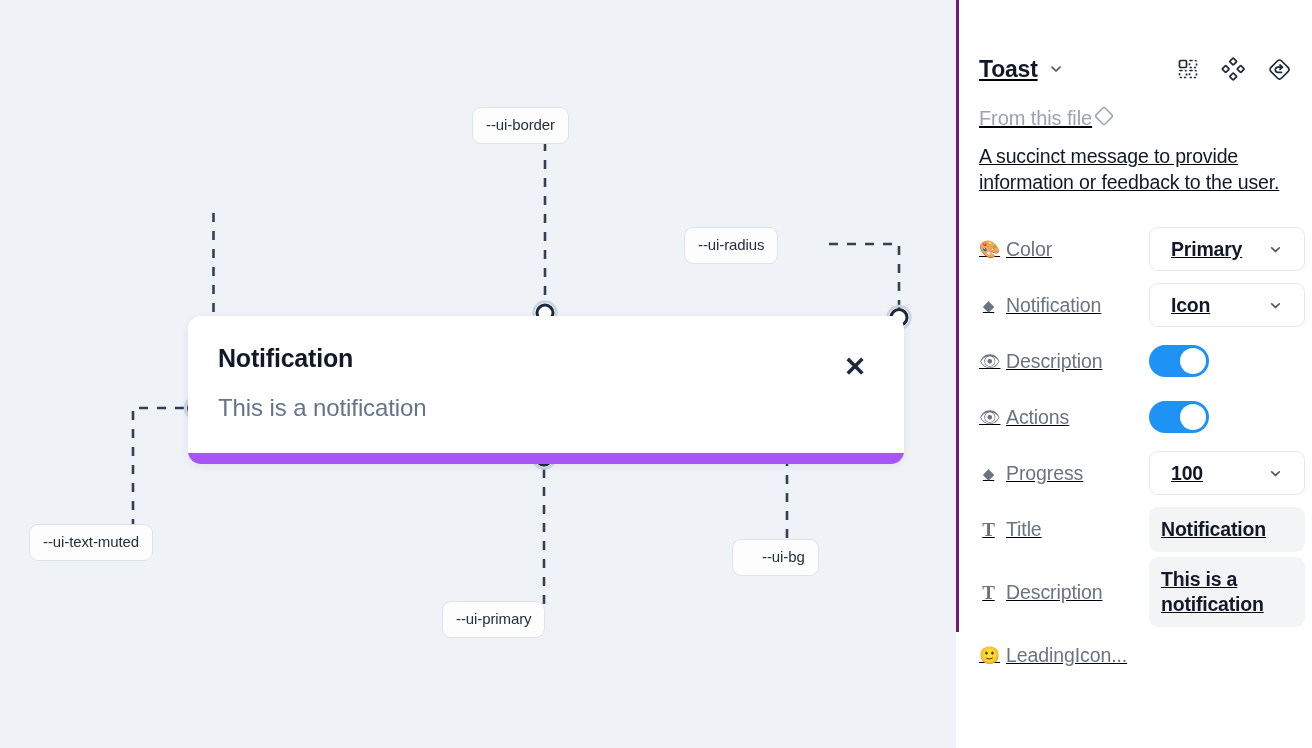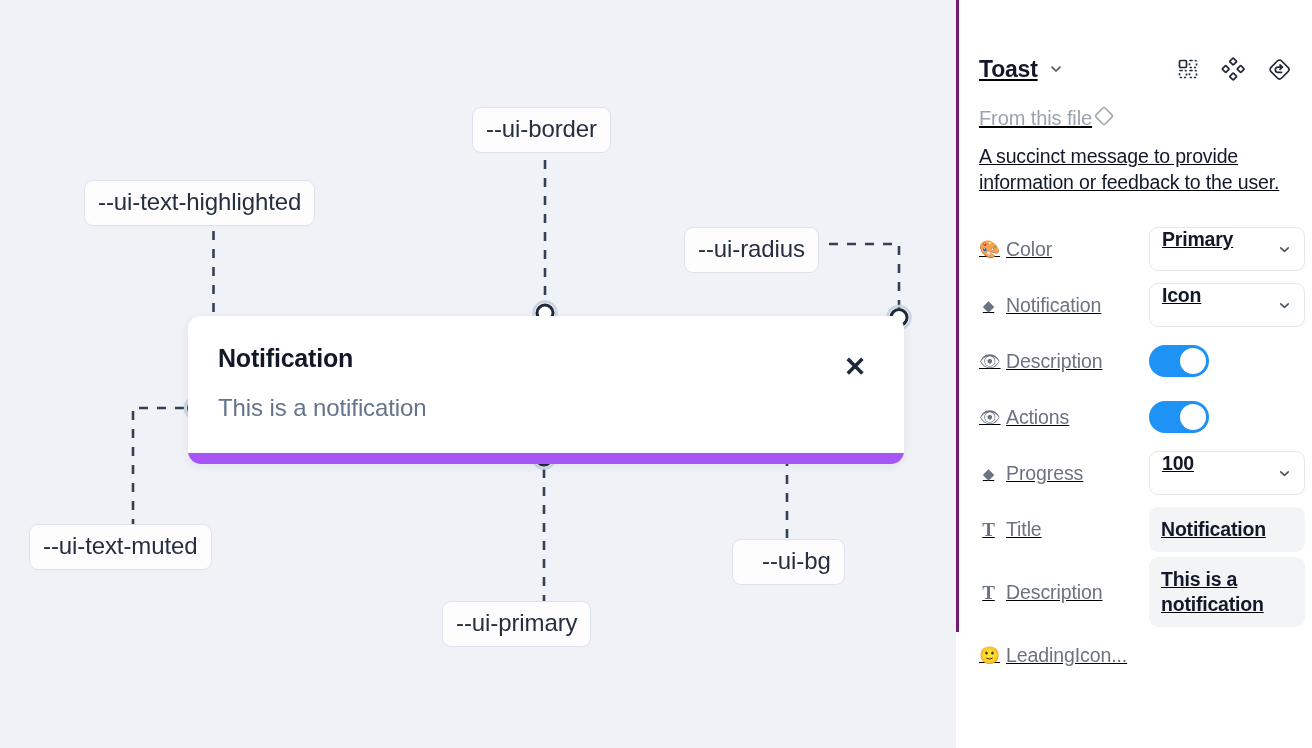--- a/index.html
+++ b/index.html
@@ -21,21 +21,21 @@
   }
   .canvas-svg { position: absolute; inset: 0; width: 956px; height: 748px; }
 
   
   .token-pill {
     position: absolute;
     background: #fdfdfe;
     border: 1.5px solid #dde3ed;
     border-radius: 9px;
     color: #252f3f;
-    font-size: 24px;
+    font-size: 15px;
     line-height: 1;
     padding: 9px 13px 11px;
     white-space: nowrap;
     letter-spacing: -0.1px;
   }
 
   
   .toast {
     position: absolute;
     left: 188px; top: 316px;
@@ -130,22 +130,22 @@
   .prop-icon { font-size: 17px; line-height: 1; width: 19px; display:inline-block; text-align:center; }
   .prop-icon.tglyph { font-family: "Liberation Serif", serif; font-weight: 700; color: #6b7280; font-size: 19px; }
   .prop-icon.diamond { color: #6b7280; font-size: 15px; }
   .prop-control { flex: 1; display: flex; justify-content: flex-start; }
 
   .select {
     width: 156px; height: 44px;
     background: #ffffff;
     border: 1px solid #e5e7eb;
     border-radius: 9px;
-    display: flex; 
-    padding: 0 12px;
+    display: flex; align-items: center;
+    padding: 0 21px;
     font-size: 19.5px; font-weight: 700; color: #111827;
     cursor: pointer;
     letter-spacing: -0.2px;
   }
   .select .sel-val { flex: 1; overflow: hidden; white-space: nowrap; }
   .select .sel-chev { color: #4b5563; display: flex; align-items: center; }
   .select .sel-diamond { margin-right: 7px; display: flex; align-items: center; }
 
   .textfield {
     width: 156px; min-height: 44px;
@@ -225,21 +225,20 @@
       </g>
     </svg>
 
     <div class="toast">
       <div class="toast-title">Notification</div>
       <div class="toast-desc">This is a notification</div>
       <div class="toast-close">✕</div>
       <div class="toast-progress" id="toast-progress" style="width: 100%; background: rgb(168, 85, 247);"></div>
     </div>
 
-    <div class="token-pill" style="left:84px; top:180px;">--ui-text-highlighted</div>
 
     <div class="token-pill" style="left:472px; top:107px;">--ui-border</div>
 
     <div class="token-pill" style="left:684px; top:227px;">--ui-radius</div>
 
     <div class="token-pill" style="left:29px; top:524px;">--ui-text-muted</div>
 
     <div class="token-pill" style="left:442px; top:601px;">--ui-primary</div>
 
     <div class="token-pill" style="left:732px; top:539px;padding-left:29px;">--ui-bg</div>

